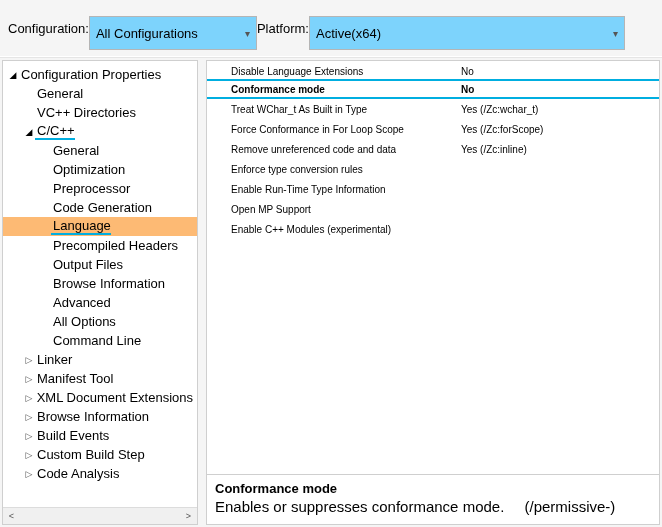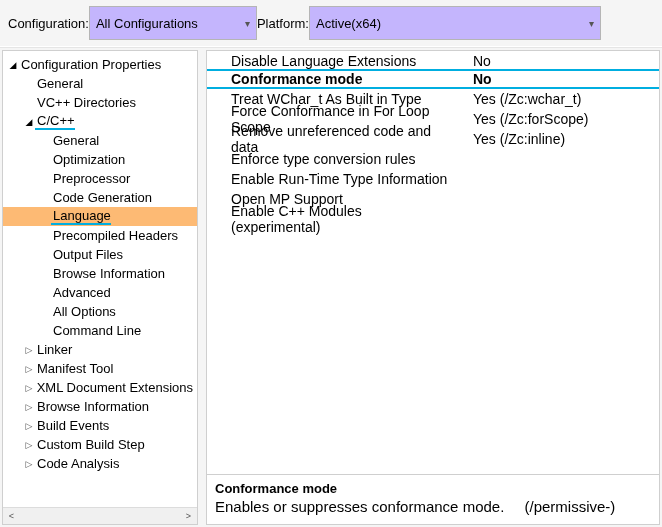--- a/index.html
+++ b/index.html
@@ -20,28 +20,29 @@
     padding: 6px 8px;
     background: #f5f5f5;
     border-bottom: 1px solid #fff;
   }
   .topbar .lbl { font-size: 13px; }
   .dropdown {
     display: flex;
     align-items: center;
     justify-content: space-between;
     height: 24px;
-    background: #c4b5fd;
+    background: #7dd3fc;
     border: 1px solid #b5b5b5;
     padding: 16px 6px;
     font-size: 13px;
+    margin-top: 10px;
   }
   .dropdown .dd-text { flex: 1; }
   .dd-config { width: 168px; }
-  .dd-platform { width: 292px; }
+  .dd-platform { width: 316px; }
   .chev { font-size: 10px; color: #555; margin-left: 4px; }
   .main {
     display: flex;
     flex: 1;
     min-height: 0;
     border-top: 1px solid #e5e5e5;
   }
   .tree-pane {
     width: 196px;
     background: #fff;
@@ -104,22 +105,21 @@
   .grid {
     flex: 1;
     background: #fff;
     border: 1px solid #cfcfcf;
     overflow: hidden;
   }
   .grid-row {
     display: flex;
     height: 20px;
     align-items: center;
-    font-size: 14px;
-    gap: 12px;
+    font-size: 10px;
   }
   .grid-row .pname { width: 248px; padding-left: 24px; }
   .grid-row .pval { flex: 1; padding-left: 6px; }
   .grid-row.hl .pname,
   .grid-row.hl .pval { font-weight: 400; }
   .grid-row.bold .pname,
   .grid-row.bold .pval { font-weight: 700; }
   .grid-row.hl {
     border-bottom: 2px solid #00aee0;
     border-top: 2px solid #00aee0;

